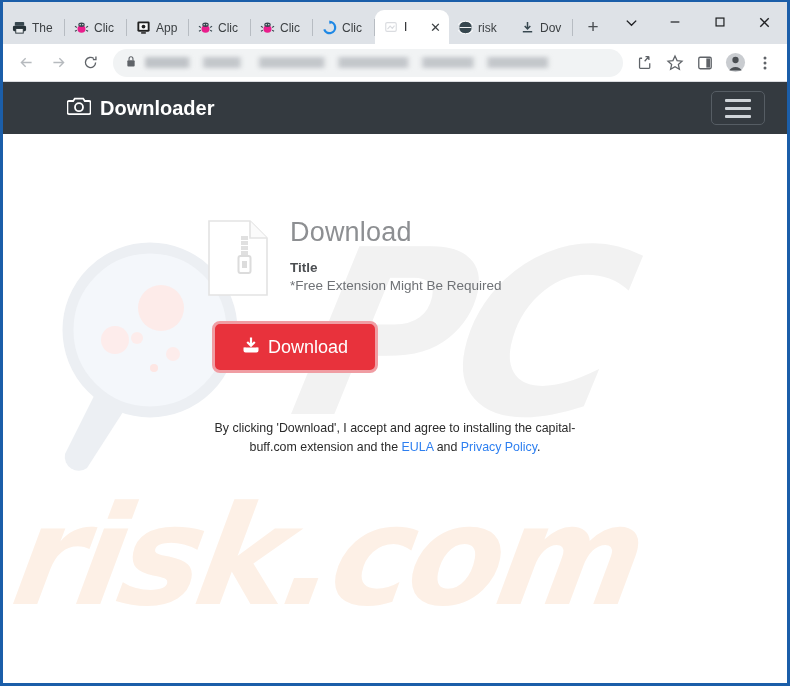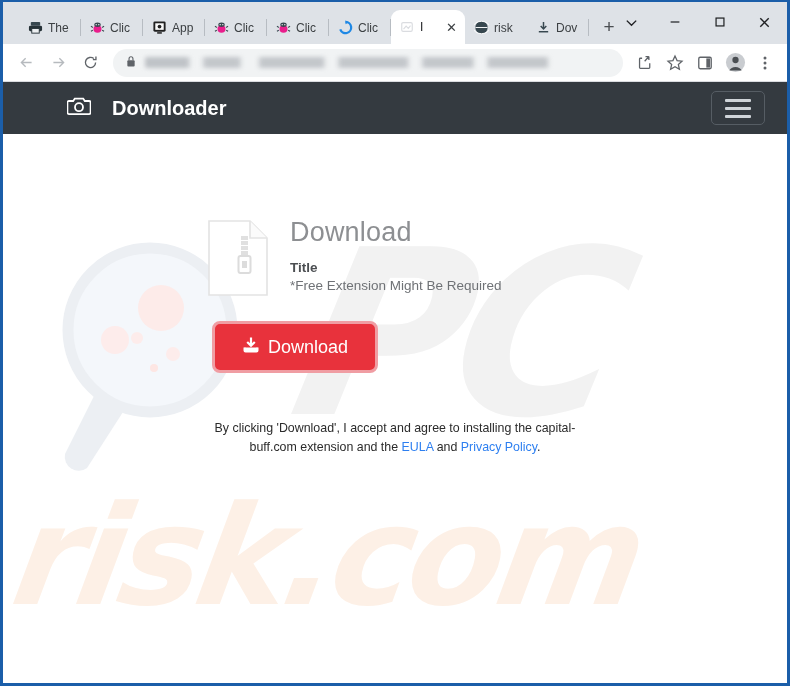--- a/index.html
+++ b/index.html
@@ -16,21 +16,21 @@
     border: 3px solid #1b5ea9;
     border-top-width: 2px;
     display: flex; flex-direction: column;
   }
 
   
   .tabstrip {
     height: 42px; background: #dee2e7;
     display: flex; align-items: flex-end;
     position: relative; flex: none;
-    padding-left: 16px;
+    padding-left: 0;
   }
   .tab {
     height: 33px; display: flex; align-items: center;
     gap: 5px; padding: 0 6px 0 8px;
     font-size: 12px; color: #3c4043;
     position: relative; flex: none;
     width: 62px; overflow: hidden;
     white-space: nowrap;
   }
   .tab::after {
@@ -119,21 +119,21 @@
   .page {
     flex: 1; background: #fff; position: relative; overflow: hidden;
   }
   .site-header {
     height: 52px; background: #343a40;
     display: flex; align-items: center;
     padding: 0 22px; justify-content: space-between;
     position: relative; z-index: 5;
   }
   .brand {
-    display: flex; align-items: center; gap: 21px;
+    display: flex; align-items: center; gap: 9px;
     color: #fff; font-size: 20px; font-weight: bold;
     margin-left: 42px;
   }
   .hamburger {
     width: 54px; height: 34px; border: 1px solid #565d64;
     border-radius: 5px; display: flex; flex-direction: column;
     align-items: center; justify-content: center; gap: 5px;
   }
   .hamburger i { display: block; width: 26px; height: 3px; background: #cfd4d9; border-radius: 1px; }
 

